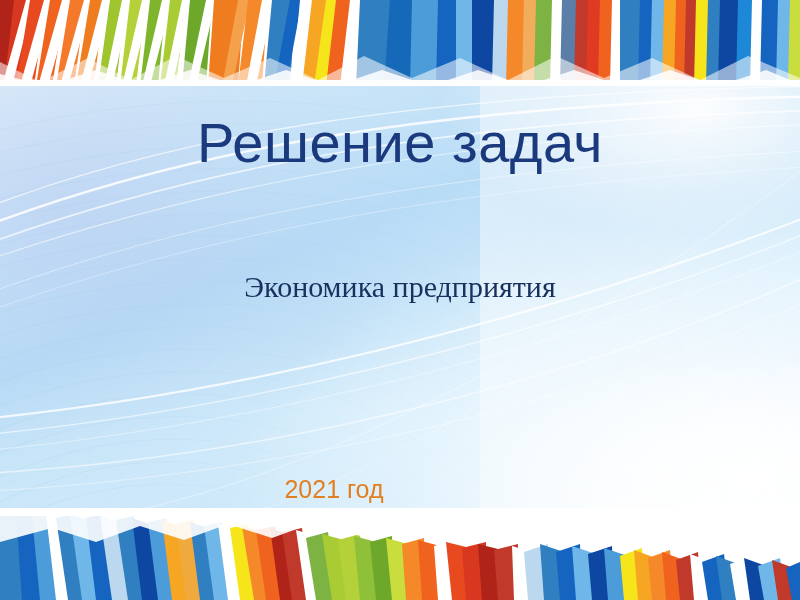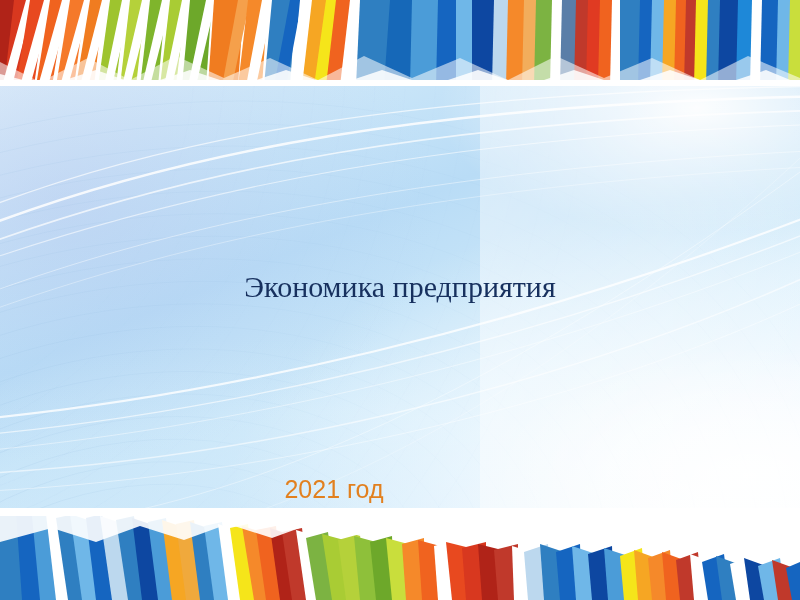--- a/index.html
+++ b/index.html
@@ -307,16 +307,17 @@
       <polygon points="744,50 766,58 772,92 750,92" fill="#0d47a1"></polygon>
       <polygon points="758,58 780,50 786,92 764,92" fill="#6fb7e8"></polygon>
       <polygon points="772,52 794,60 800,92 778,92" fill="#c0392b"></polygon>
       <polygon points="786,60 800,54 800,92 792,92" fill="#1565c0"></polygon>
 
       <polygon points="0,0 800,0 800,16 756,4 712,20 668,6 624,22 580,8 536,24 492,10 448,26 404,12 360,28 316,14 272,30 228,16 184,32 140,18 96,34 52,20 0,34" fill="#ffffff" opacity="0.9"></polygon>
       <rect x="0" y="0" width="800" height="8" fill="#ffffff"></rect>
     </svg>
   </div>
 
+  <div class="title">Решение задач</div>
   <div class="subtitle">Экономика предприятия</div>
   <div class="year">2021 год</div>
 
 </div>
 
 </body></html>

